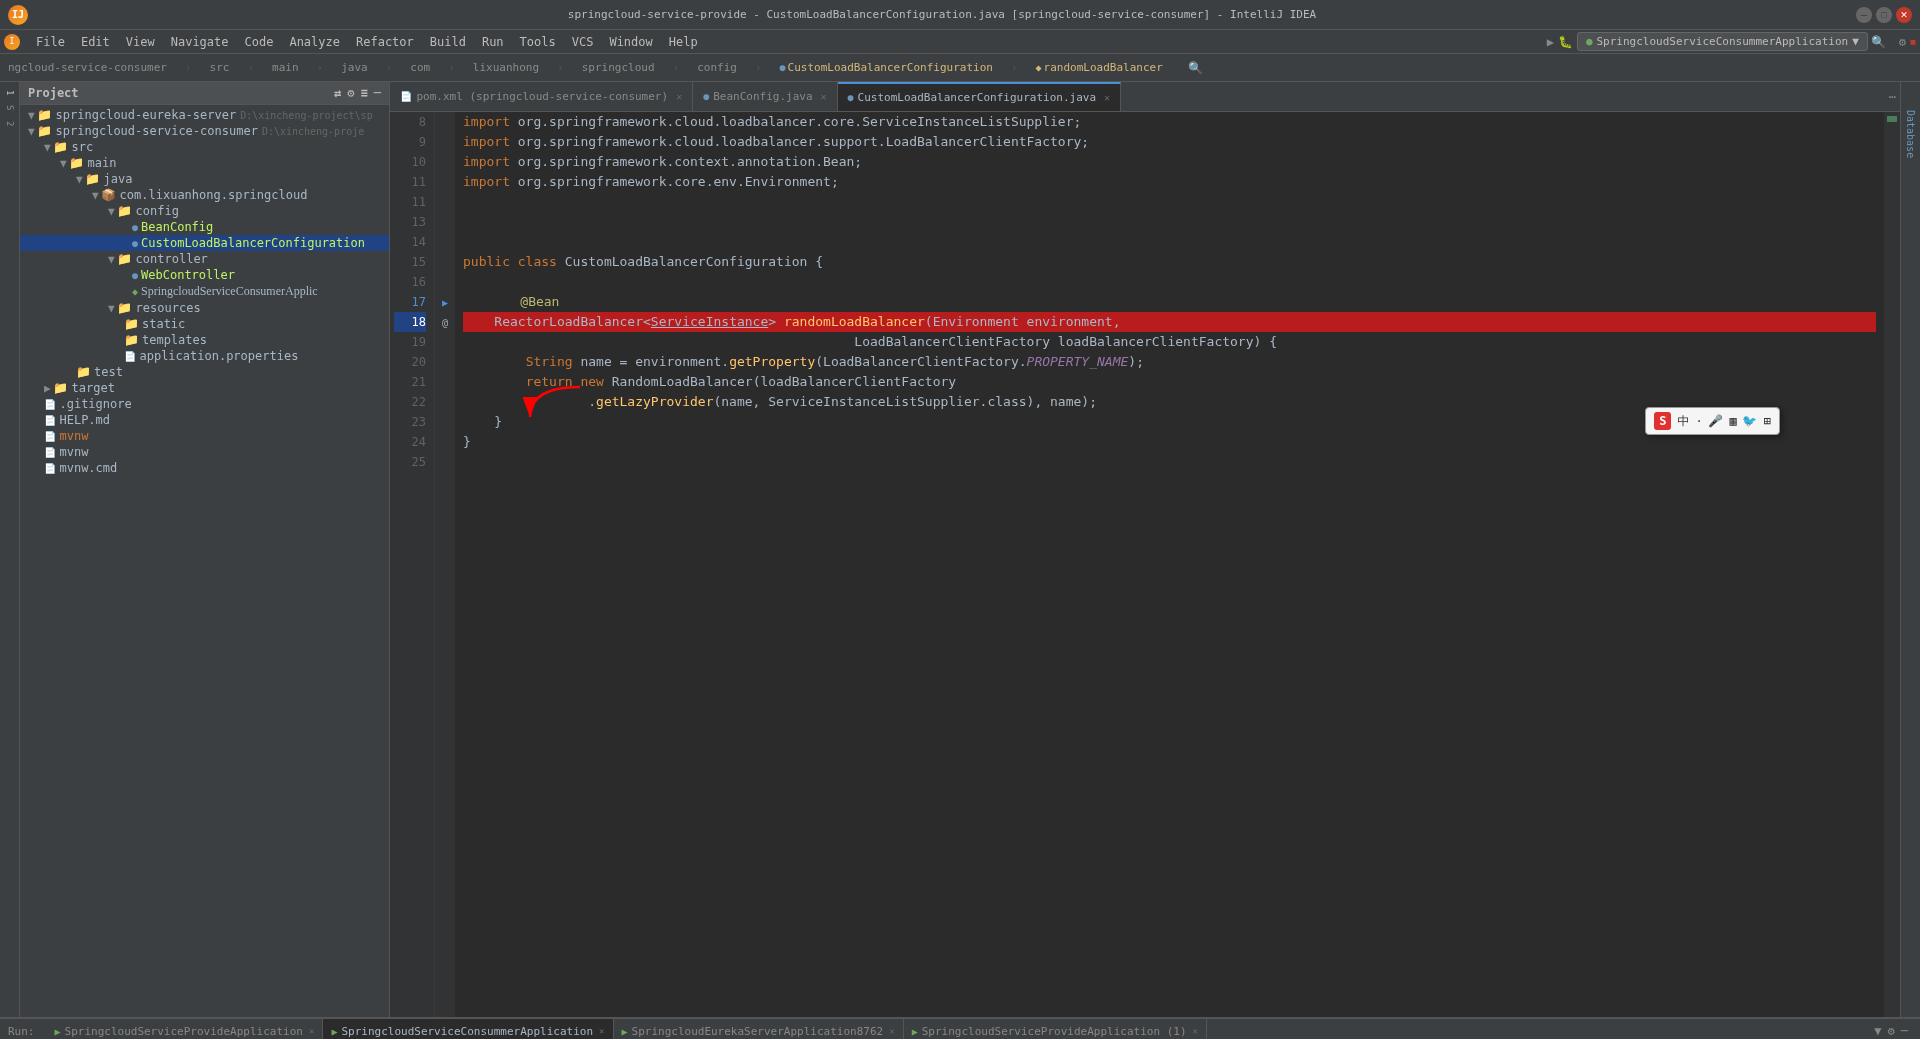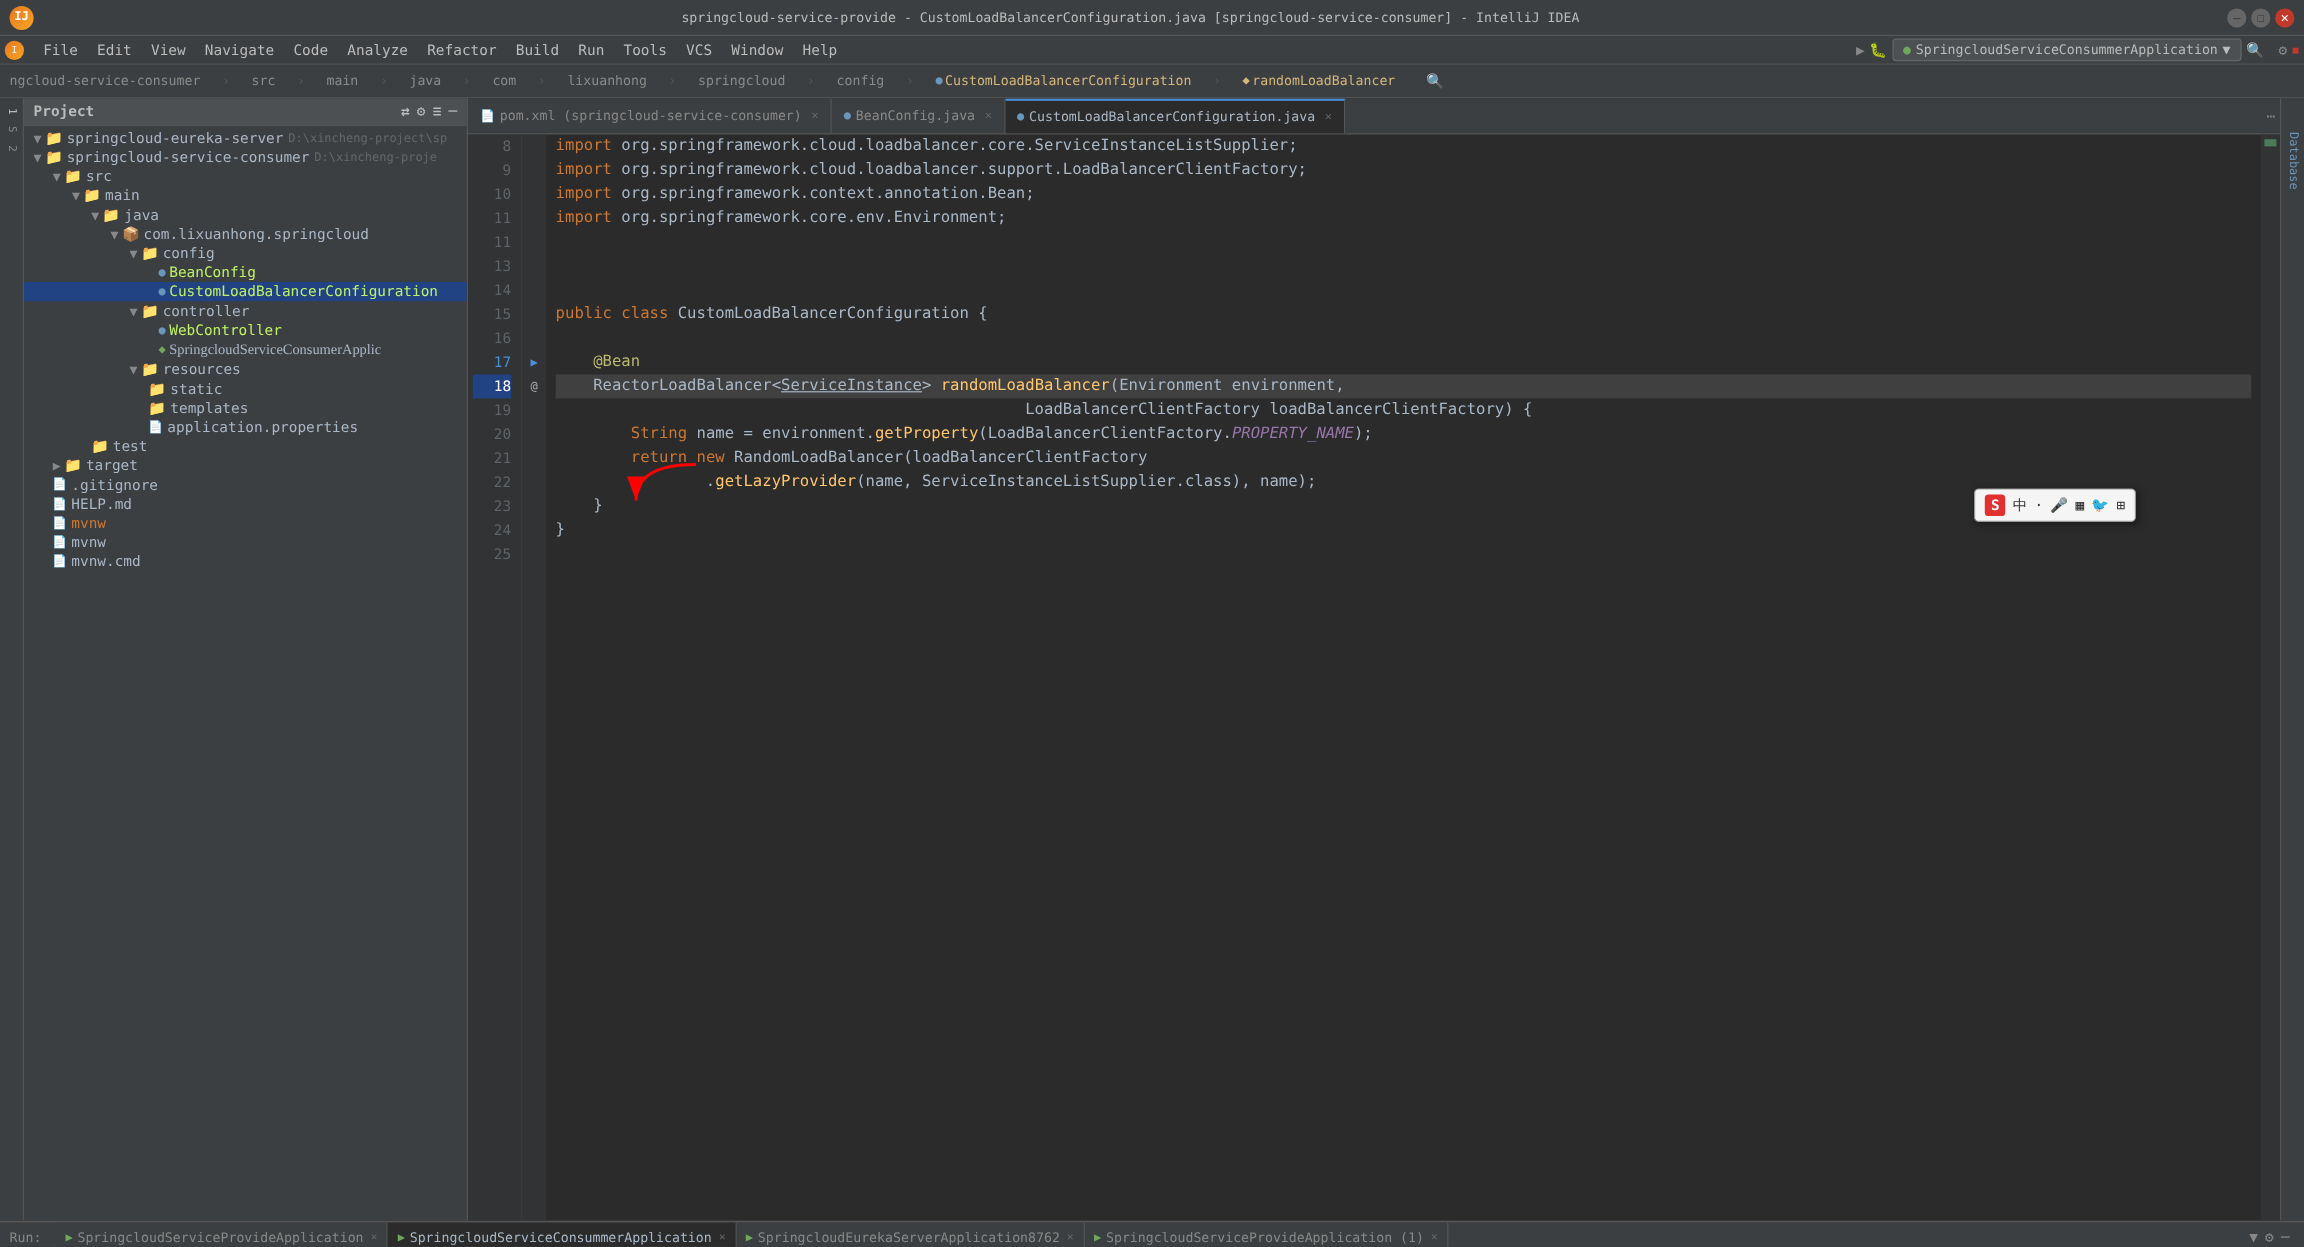--- a/index.html
+++ b/index.html
@@ -52,21 +52,21 @@
     .tab-close { color: #666; font-size: 10px; margin-left: 4px; cursor: pointer; }
 
     
     #editor-content { flex: 1; display: flex; overflow: hidden; position: relative; }
     #line-numbers { width: 45px; background: #313335; color: #606366; font-size: 12px; line-height: 20px; padding: 0 8px 0 4px; text-align: right; overflow: hidden; user-select: none; border-right: 1px solid #3a3a3a; }
     #code-content { flex: 1; overflow: auto; padding: 0 8px; line-height: 20px; font-size: 13px; }
     .code-line { min-height: 20px; white-space: pre; }
     .kw { color: #cc7832; }
     .cls { color: #a9b7c6; }
     .method { color: #ffc66d; }
-    .ann { color: #bbb86f; }
+    .ann { color: #bbb86f; margin-left: 26px; }
     .type-name { color: #a9b7c6; }
     .spring-cls { color: #6fa85c; font-family: Liberation Serif, serif; }
 
     
     #right-gutter { width: 16px; background: #313335; }
 
     
     #right-sidebar { width: 20px; background: #3c3f41; border-left: 1px solid #555; display: flex; flex-direction: column; align-items: center; padding-top: 20px; gap: 8px; }
     .right-sidebar-item { writing-mode: vertical-rl; color: #888; font-size: 10px; cursor: pointer; padding: 8px 2px; }
 
@@ -398,21 +398,21 @@
         <div class="code-line"><span class="kw">import</span> <span class="cls">org.springframework.cloud.loadbalancer.core.ServiceInstanceListSupplier</span>;</div>
         <div class="code-line"><span class="kw">import</span> <span class="cls">org.springframework.cloud.loadbalancer.support.LoadBalancerClientFactory</span>;</div>
         <div class="code-line"><span class="kw">import</span> <span class="cls">org.springframework.context.annotation.Bean</span>;</div>
         <div class="code-line"><span class="kw">import</span> <span class="cls">org.springframework.core.env.Environment</span>;</div>
         <div class="code-line"></div>
         <div class="code-line"></div>
         <div class="code-line"></div>
         <div class="code-line"><span class="kw">public class</span> <span class="type-name">CustomLoadBalancerConfiguration</span> {</div>
         <div class="code-line"></div>
         <div class="code-line">    <span class="ann">@Bean</span></div>
-        <div class="code-line" style="background:#404040;">    <span class="cls">ReactorLoadBalancer</span>&lt;<span style="text-decoration:underline;color:#a9b7c6;">ServiceInstance</span>&gt; <span class="method">randomLoadBalancer</span>(<span class="cls">Environment</span> environment,</div>
+        <div class="code-line" style="background:#b91c1c;">    <span class="cls">ReactorLoadBalancer</span>&lt;<span style="text-decoration:underline;color:#a9b7c6;">ServiceInstance</span>&gt; <span class="method">randomLoadBalancer</span>(<span class="cls">Environment</span> environment,</div>
         <div class="code-line">                                                  <span class="cls">LoadBalancerClientFactory</span> loadBalancerClientFactory) {</div>
         <div class="code-line">        <span class="kw">String</span> name = environment.<span class="method">getProperty</span>(LoadBalancerClientFactory.<span style="color:#9876aa;font-style:italic;">PROPERTY_NAME</span>);</div>
         <div class="code-line">        <span class="kw">return new</span> <span class="cls">RandomLoadBalancer</span>(loadBalancerClientFactory</div>
         <div class="code-line">                .<span class="method">getLazyProvider</span>(name, <span class="cls">ServiceInstanceListSupplier</span>.class), name);</div>
         <div class="code-line">    }</div>
         <div class="code-line">}</div>
         <div class="code-line"></div>
       </div>
       <div id="right-gutter" style="display:flex;flex-direction:column;align-items:center;padding-top:4px;">
         <div style="width:10px;height:6px;background:#4a7c59;margin-bottom:2px;"></div>

